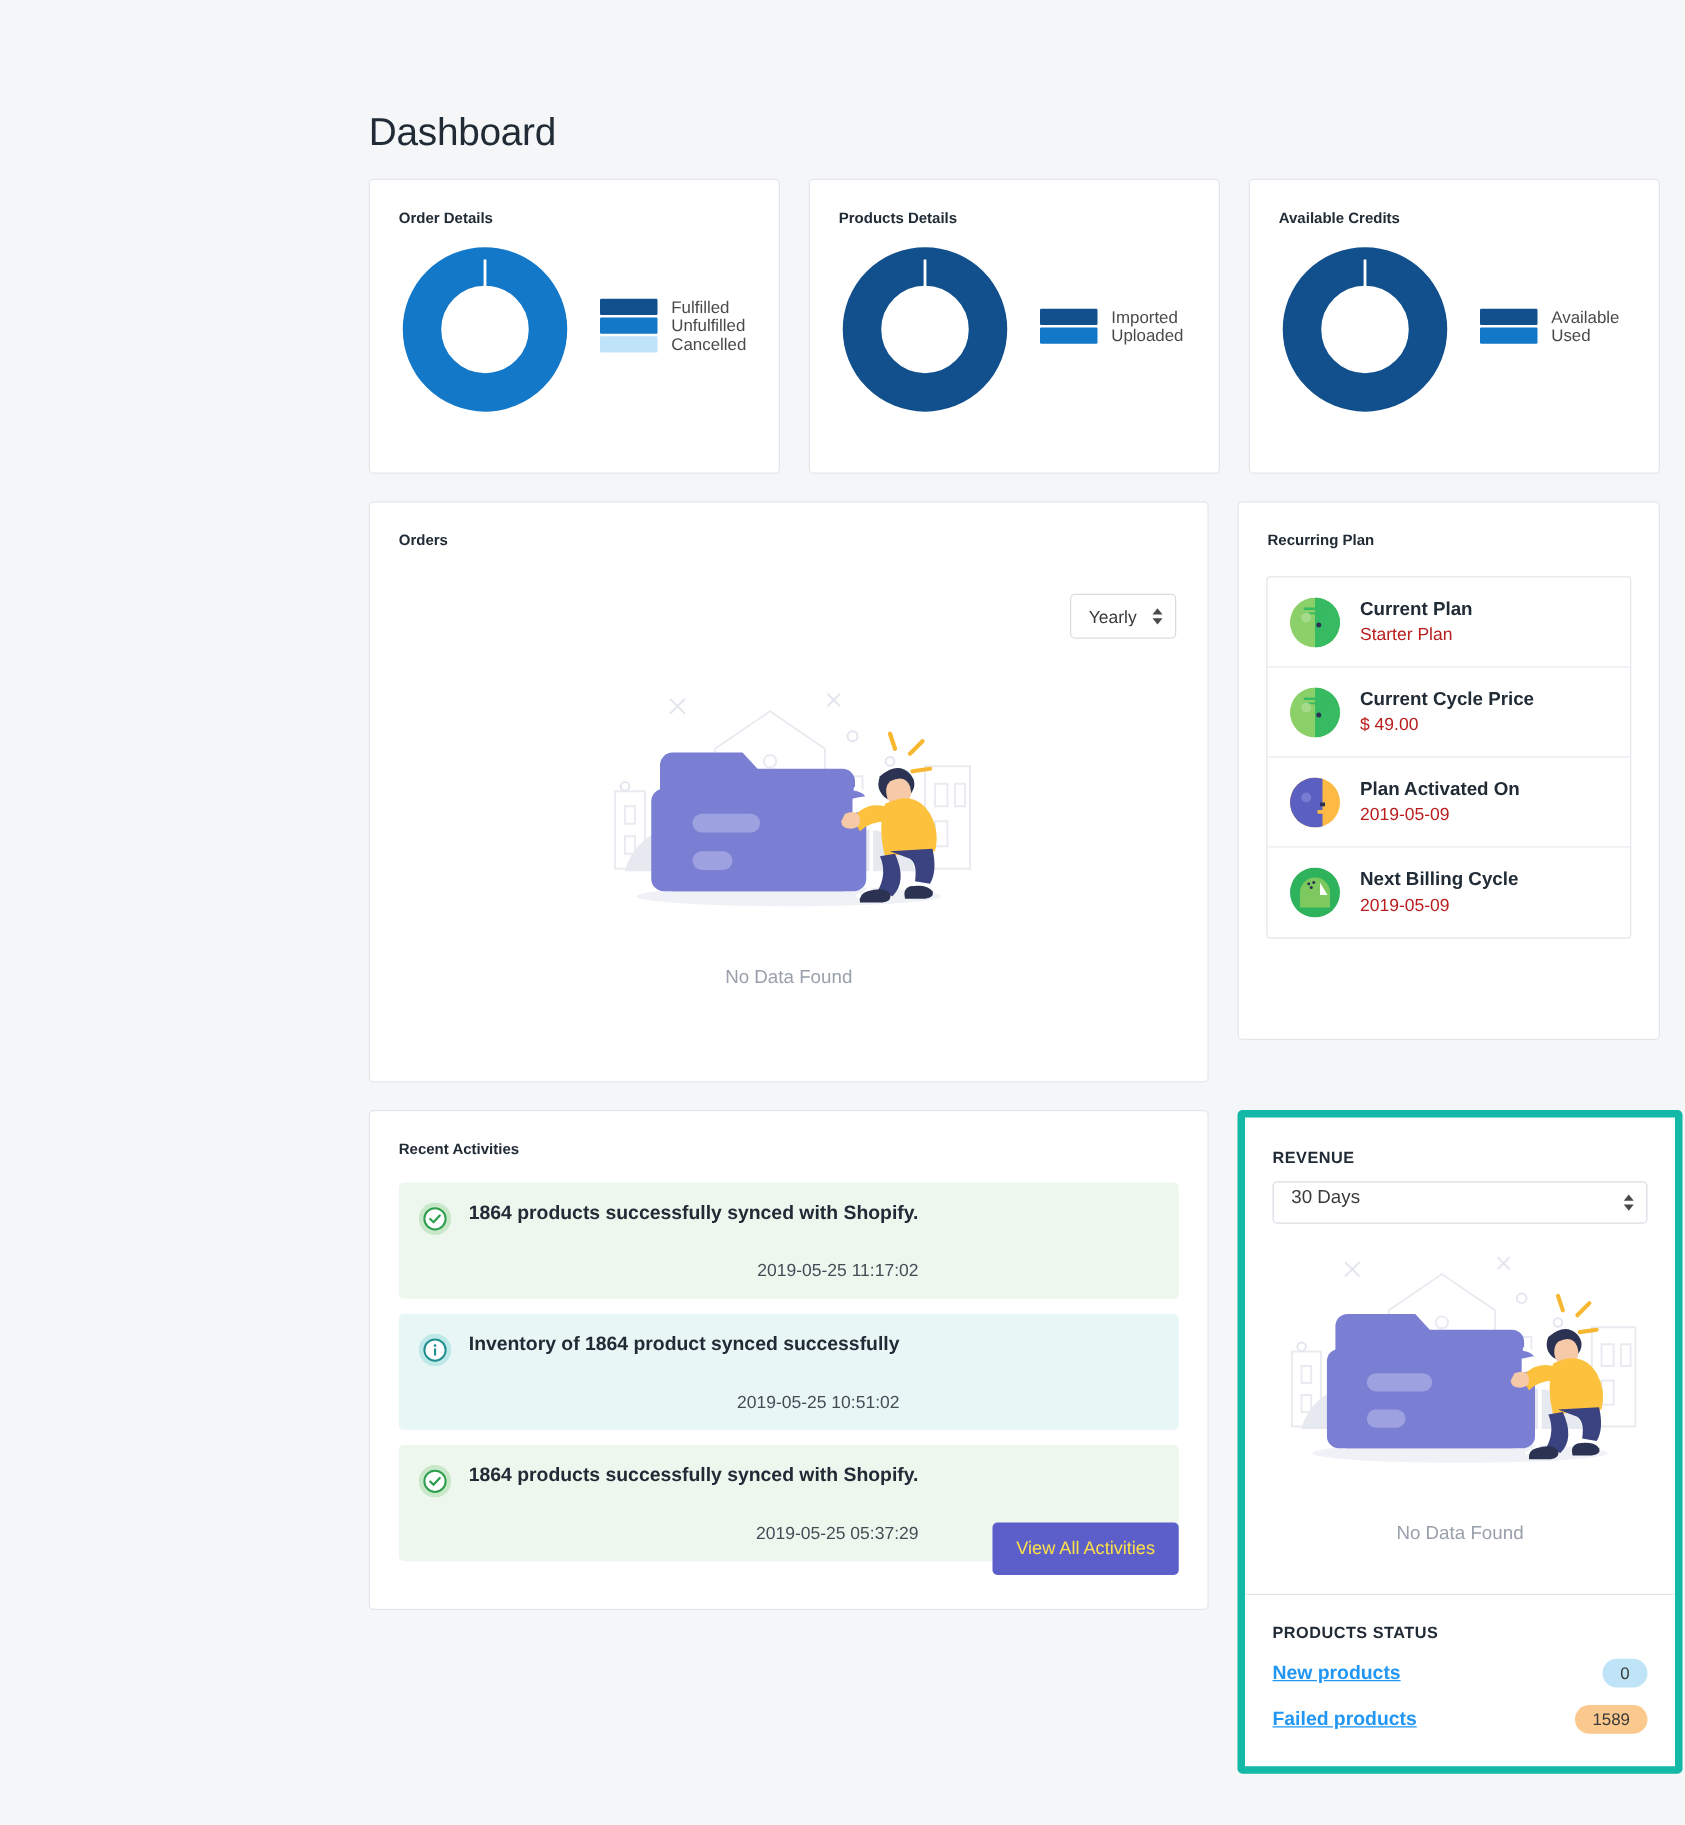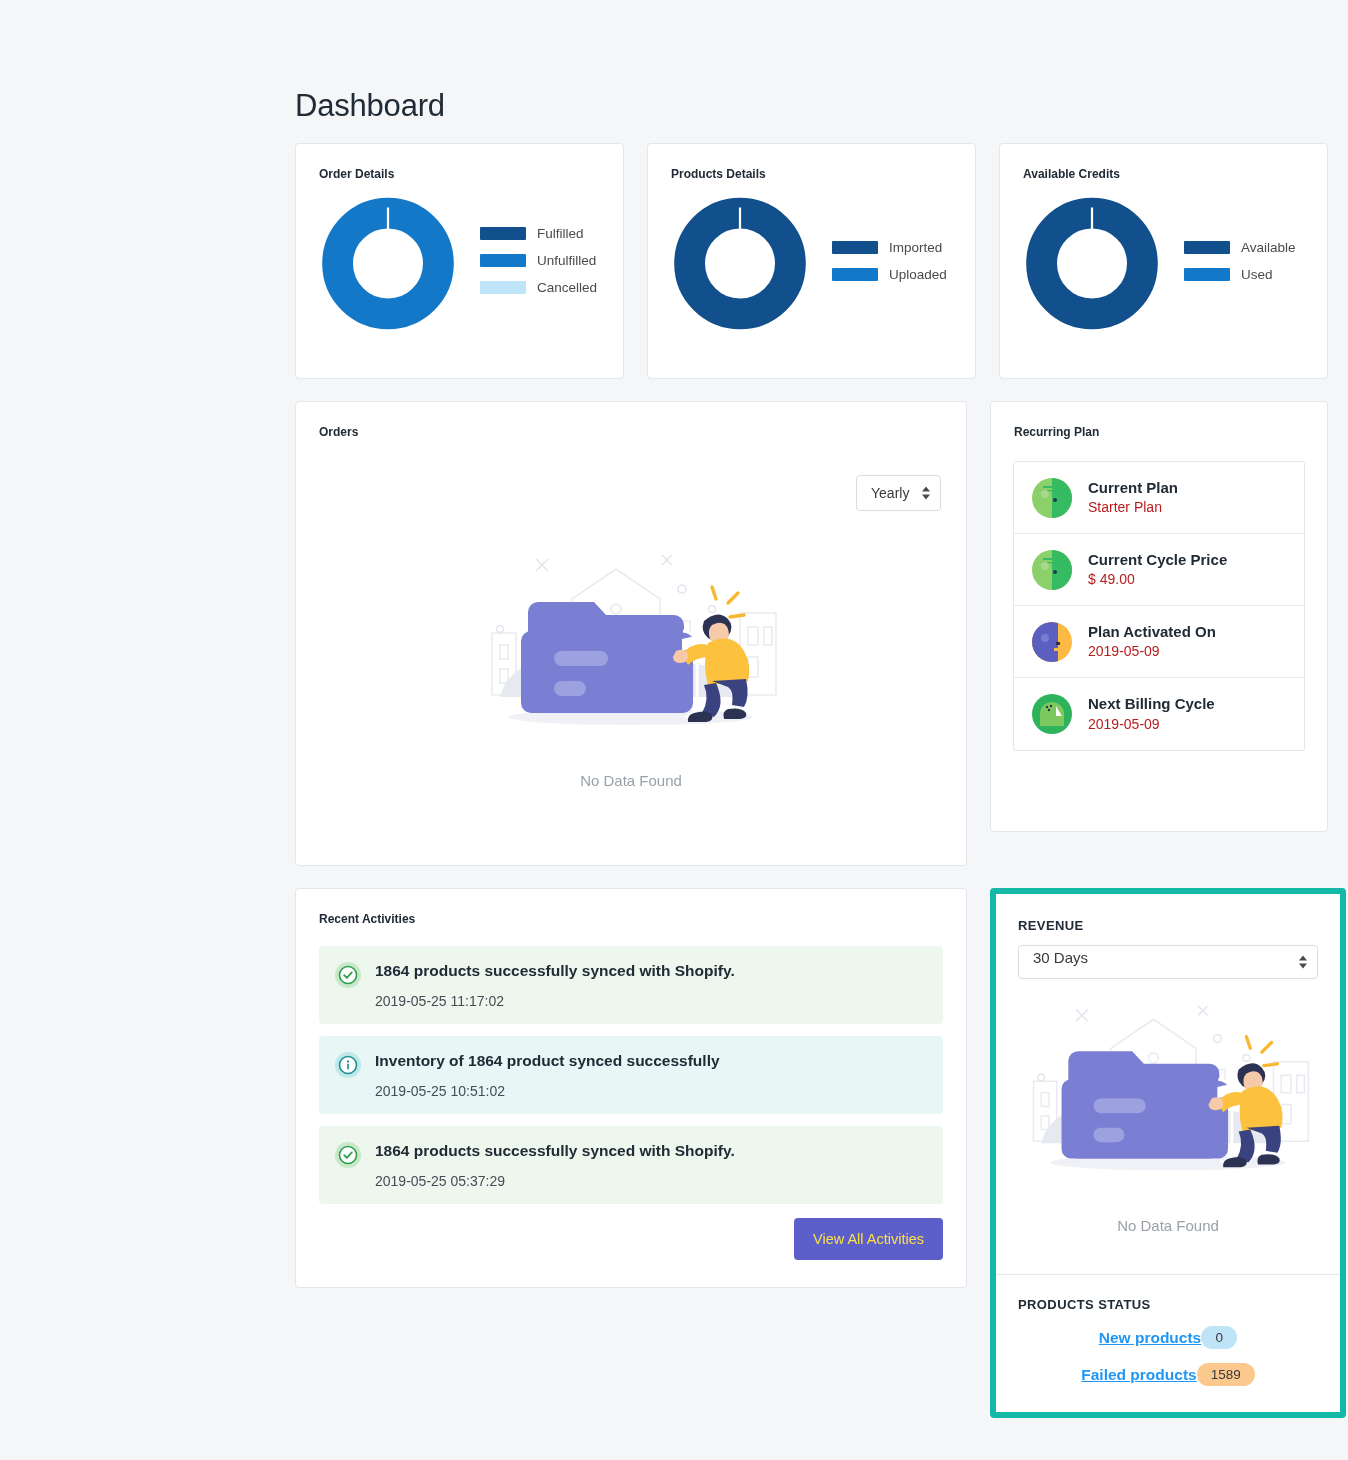--- a/index.html
+++ b/index.html
@@ -60,21 +60,20 @@
   .donut-body {
     display: flex;
     align-items: center;
     padding: 10px 0 0 22px;
   }
   .donut-wrap { width: 140px; height: 145px; flex: 0 0 140px; }
   .legend {
     margin-left: 22px;
     display: flex;
     flex-direction: column;
-    gap: 12px;
     padding-bottom: 6px;
     justify-content: flex-end;
   }
   .legend-item {
     display: flex;
     align-items: center;
     gap: 11px;
   }
   .legend-swatch {
     width: 46px;
@@ -208,21 +207,22 @@
   .activity-icon { width: 26px; height: 26px; flex: 0 0 26px; margin-top: 1px; }
   .activity-msg {
     font-size: 15.5px;
     font-weight: 600;
     color: #212b36;
     line-height: 1.3;
   }
   .activity-time {
     font-size: 14px;
     color: #444c56;
-    margin-top: 12px;
+    margin-top: 27px;
+    text-align: right;
   }
   .btn-primary {
     position: absolute;
     right: 23px;
     bottom: 27px;
     background: #5c5fc9;
     color: #fde047;
     border: none;
     border-radius: 4px;
     font-family: "Liberation Sans", sans-serif;
@@ -256,21 +256,21 @@
   }
   .revenue-empty {
     text-align: center;
     padding: 18px 0 22px 0;
   }
   .divider { height: 1px; background: #e3e6ea; }
   .status-section { padding: 22px 22px 26px 22px; }
   .status-row {
     display: flex;
     align-items: center;
-    justify-content: center;
+    justify-content: space-between;
     margin-top: 14px;
   }
   .status-link {
     font-size: 15.5px;
     font-weight: 700;
     color: #2196f3;
     text-decoration: underline;
     cursor: pointer;
   }
   .badge {

